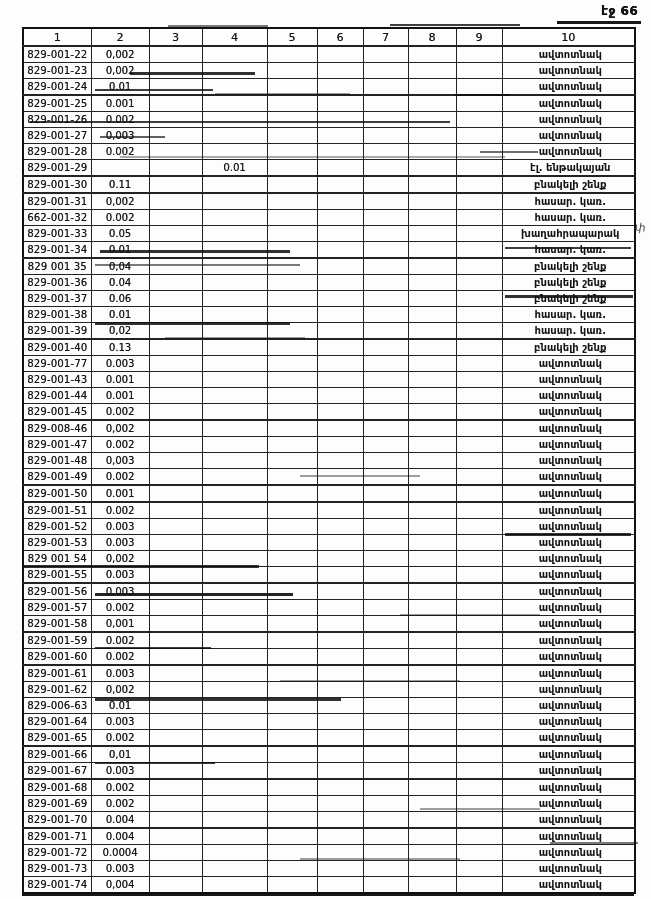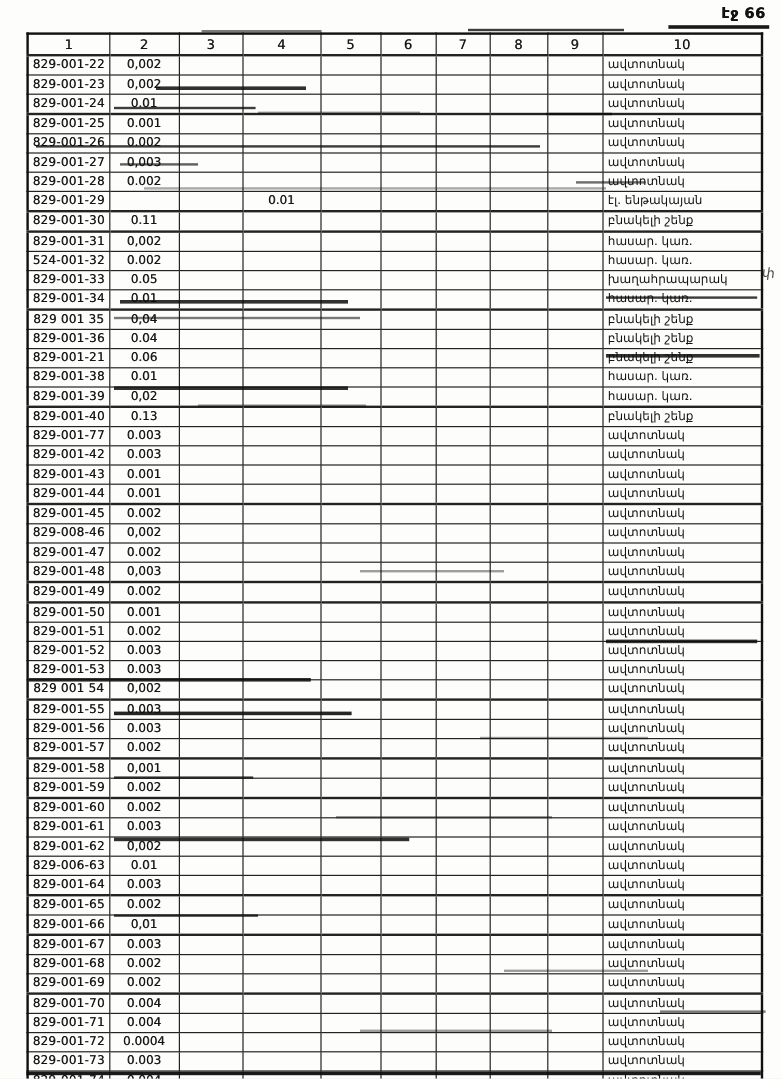--- a/index.html
+++ b/index.html
@@ -20,21 +20,21 @@
     border:1px solid #232323;padding:0;height:15px;line-height:15px;
     font-size:10px;overflow:hidden;white-space:nowrap;
     text-shadow:0.3px 0 0 rgba(0,0,0,0.65);
   }
   .doc thead th{
     font-weight:normal;font-size:11px;height:16px;text-align:center;
     border-bottom-width:2px;
   }
   td.c-id{text-align:center;letter-spacing:0.2px;}
   td.c-val{text-align:center;}
-  td.c-use{text-align:left;padding-left:4px;font-weight:normal;text-shadow:none;}
+  td.c-use{text-align:center;padding-left:4px;font-weight:bold;text-shadow:none;}
   
   tbody tr:nth-child(5n+3) td{border-bottom-width:2px;}
   tbody tr:nth-child(9n+1) td{border-top-width:2px;}
   .smear{position:absolute;background:#0d0d0d;pointer-events:none;}
   .margin-note{
     position:absolute;left:635px;top:221px;font-size:11px;color:#4a4a4a;
     transform:rotate(8deg);
   }
 </style>
 </head>
@@ -196,21 +196,21 @@
       <td class="c-val"></td>
       <td class="c-val"></td>
       <td class="c-val"></td>
       <td class="c-val"></td>
       <td class="c-val"></td>
       <td class="c-val"></td>
       <td class="c-use">հասար. կառ.</td>
     </tr>
 
     <tr>
-      <td class="c-id">524-001-32</td>
+      <td class="c-id">662-001-32</td>
       <td class="c-val">0.002</td>
       <td class="c-val"></td>
       <td class="c-val"></td>
       <td class="c-val"></td>
       <td class="c-val"></td>
       <td class="c-val"></td>
       <td class="c-val"></td>
       <td class="c-val"></td>
       <td class="c-use">հասար. կառ.</td>
     </tr>
@@ -261,21 +261,21 @@
       <td class="c-val"></td>
       <td class="c-val"></td>
       <td class="c-val"></td>
       <td class="c-val"></td>
       <td class="c-val"></td>
       <td class="c-val"></td>
       <td class="c-use">բնակելի շենք</td>
     </tr>
 
     <tr>
-      <td class="c-id">829-001-21</td>
+      <td class="c-id">829-001-37</td>
       <td class="c-val">0.06</td>
       <td class="c-val"></td>
       <td class="c-val"></td>
       <td class="c-val"></td>
       <td class="c-val"></td>
       <td class="c-val"></td>
       <td class="c-val"></td>
       <td class="c-val"></td>
       <td class="c-use">բնակելի շենք</td>
     </tr>
@@ -325,32 +325,20 @@
       <td class="c-val"></td>
       <td class="c-val"></td>
       <td class="c-val"></td>
       <td class="c-val"></td>
       <td class="c-val"></td>
       <td class="c-val"></td>
       <td class="c-val"></td>
       <td class="c-use">ավտոտնակ</td>
     </tr>
 
-    <tr>
-      <td class="c-id">829-001-42</td>
-      <td class="c-val">0.003</td>
-      <td class="c-val"></td>
-      <td class="c-val"></td>
-      <td class="c-val"></td>
-      <td class="c-val"></td>
-      <td class="c-val"></td>
-      <td class="c-val"></td>
-      <td class="c-val"></td>
-      <td class="c-use">ավտոտնակ</td>
-    </tr>
 
     <tr>
       <td class="c-id">829-001-43</td>
       <td class="c-val">0.001</td>
       <td class="c-val"></td>
       <td class="c-val"></td>
       <td class="c-val"></td>
       <td class="c-val"></td>
       <td class="c-val"></td>
       <td class="c-val"></td>

